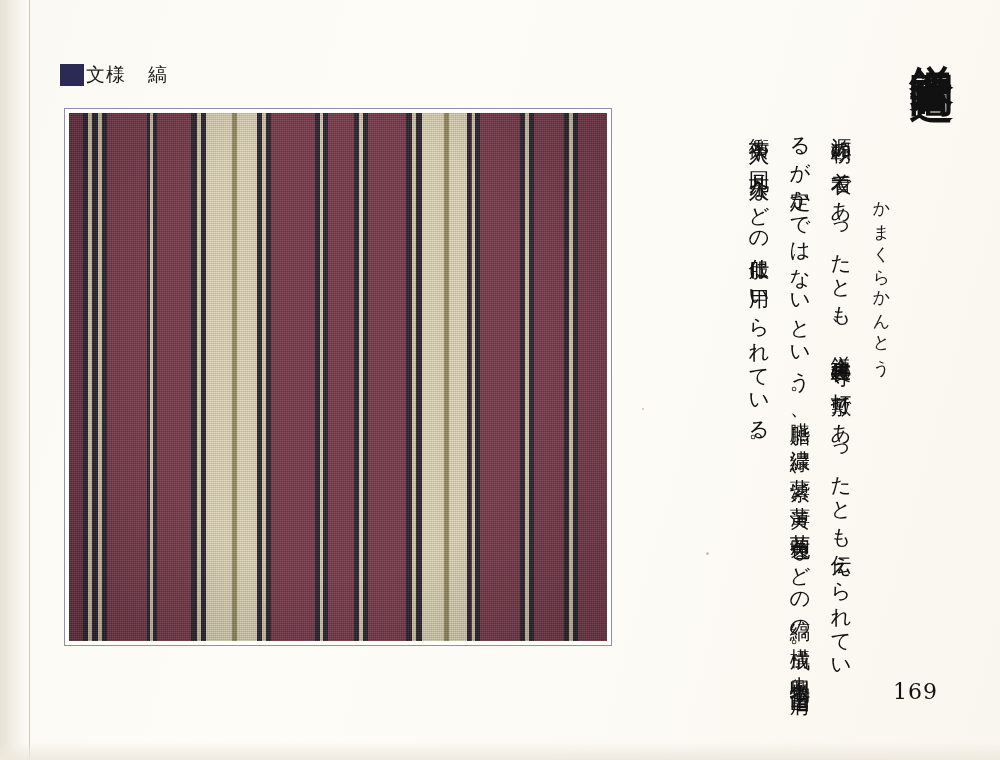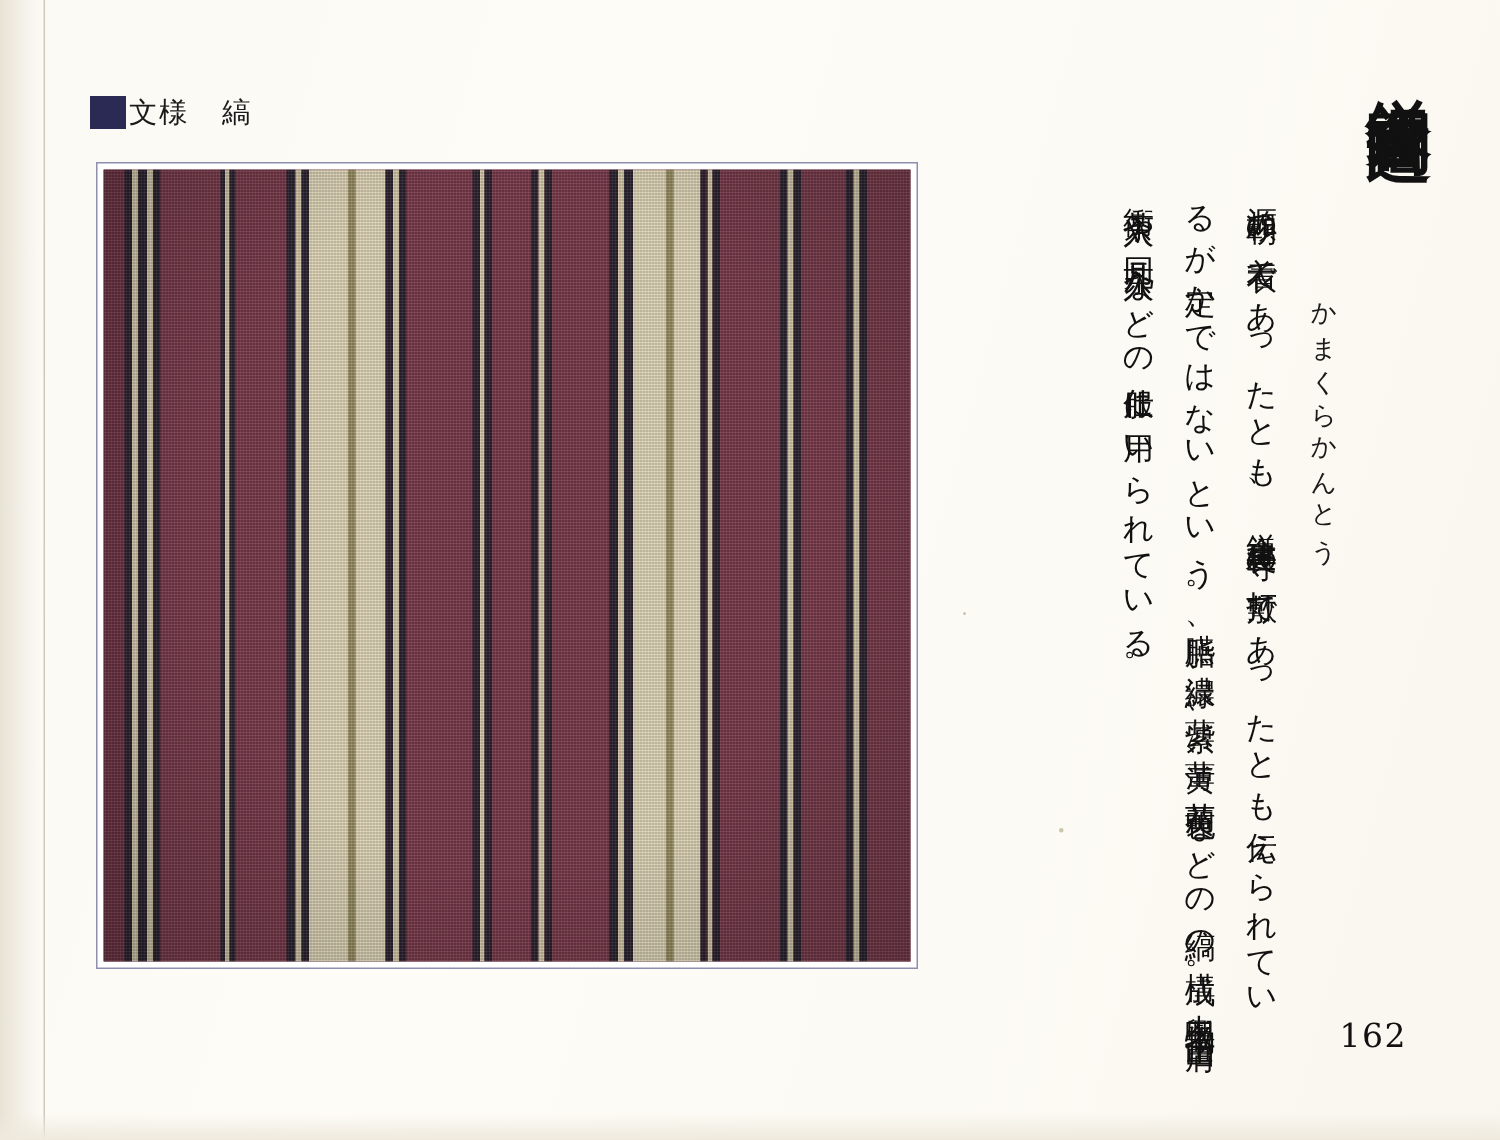--- a/index.html
+++ b/index.html
@@ -246,17 +246,17 @@
       <div class="plate-vignette"></div>
     </div>
   </div>
 
   <div class="text-block">
     <div class="v-body">源頼朝の着衣であったとも、鎌倉建長寺の打敷であったとも伝えられているが定かではないという。臙脂、濃緑、薄紫、薄黄、萌黄色などの縞の構成。中興名物富士山肩衝茶入や同凡茶入などの仕服に用いられている。</div>
     <div class="v-reading">かまくらかんとう</div>
     <div class="v-title">鎌倉間道</div>
   </div>
 
-  <div class="page-number">162</div>
+  <div class="page-number">169</div>
 
   <div class="speck" style="left:706px; top:552px;"></div>
   <div class="speck" style="left:642px; top:408px; width:2px; height:2px;"></div>
 </div>
 
 </body></html>

